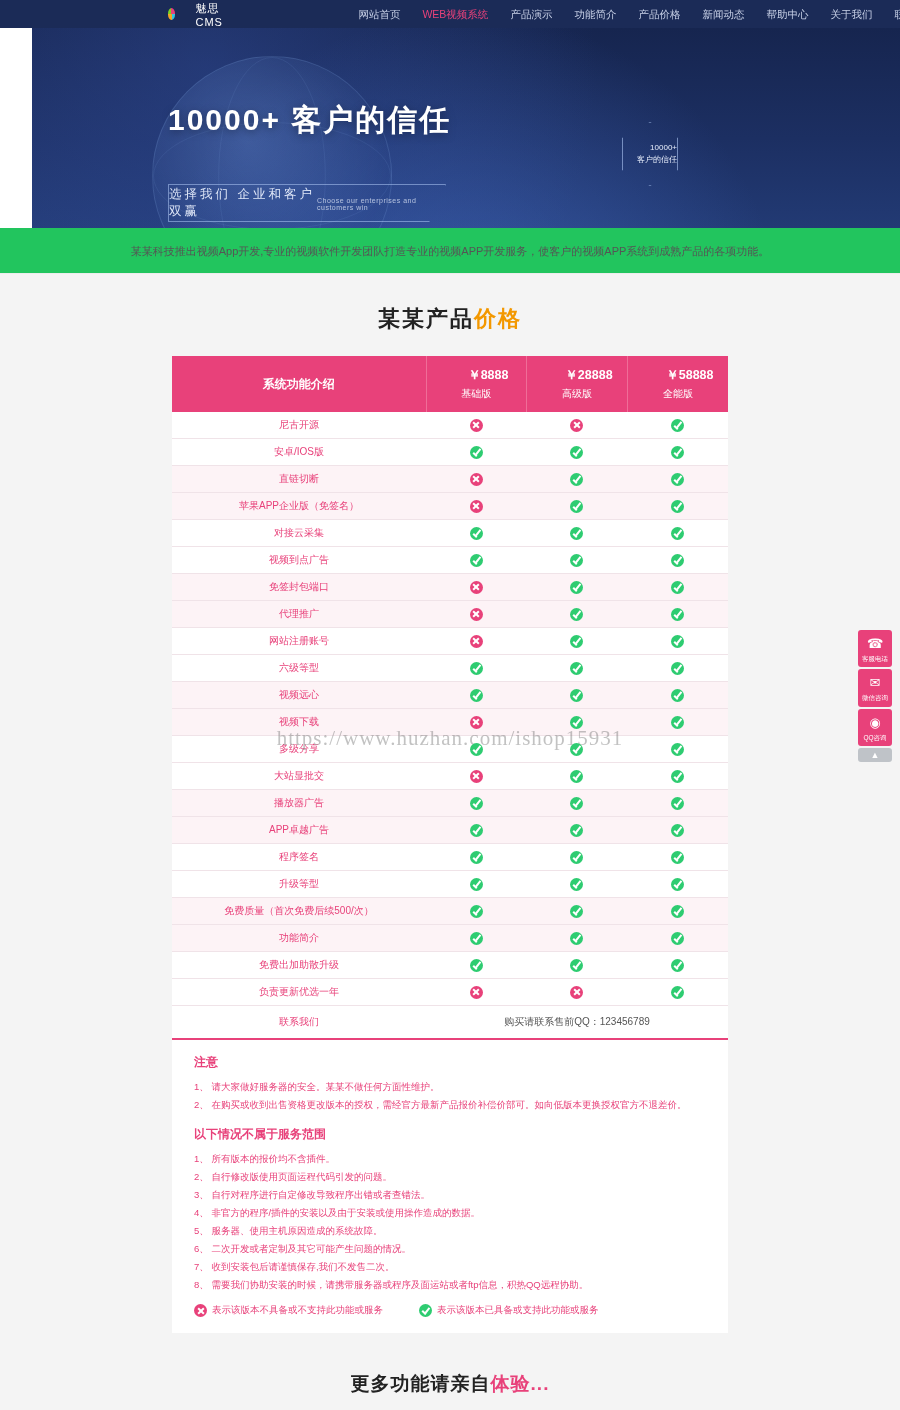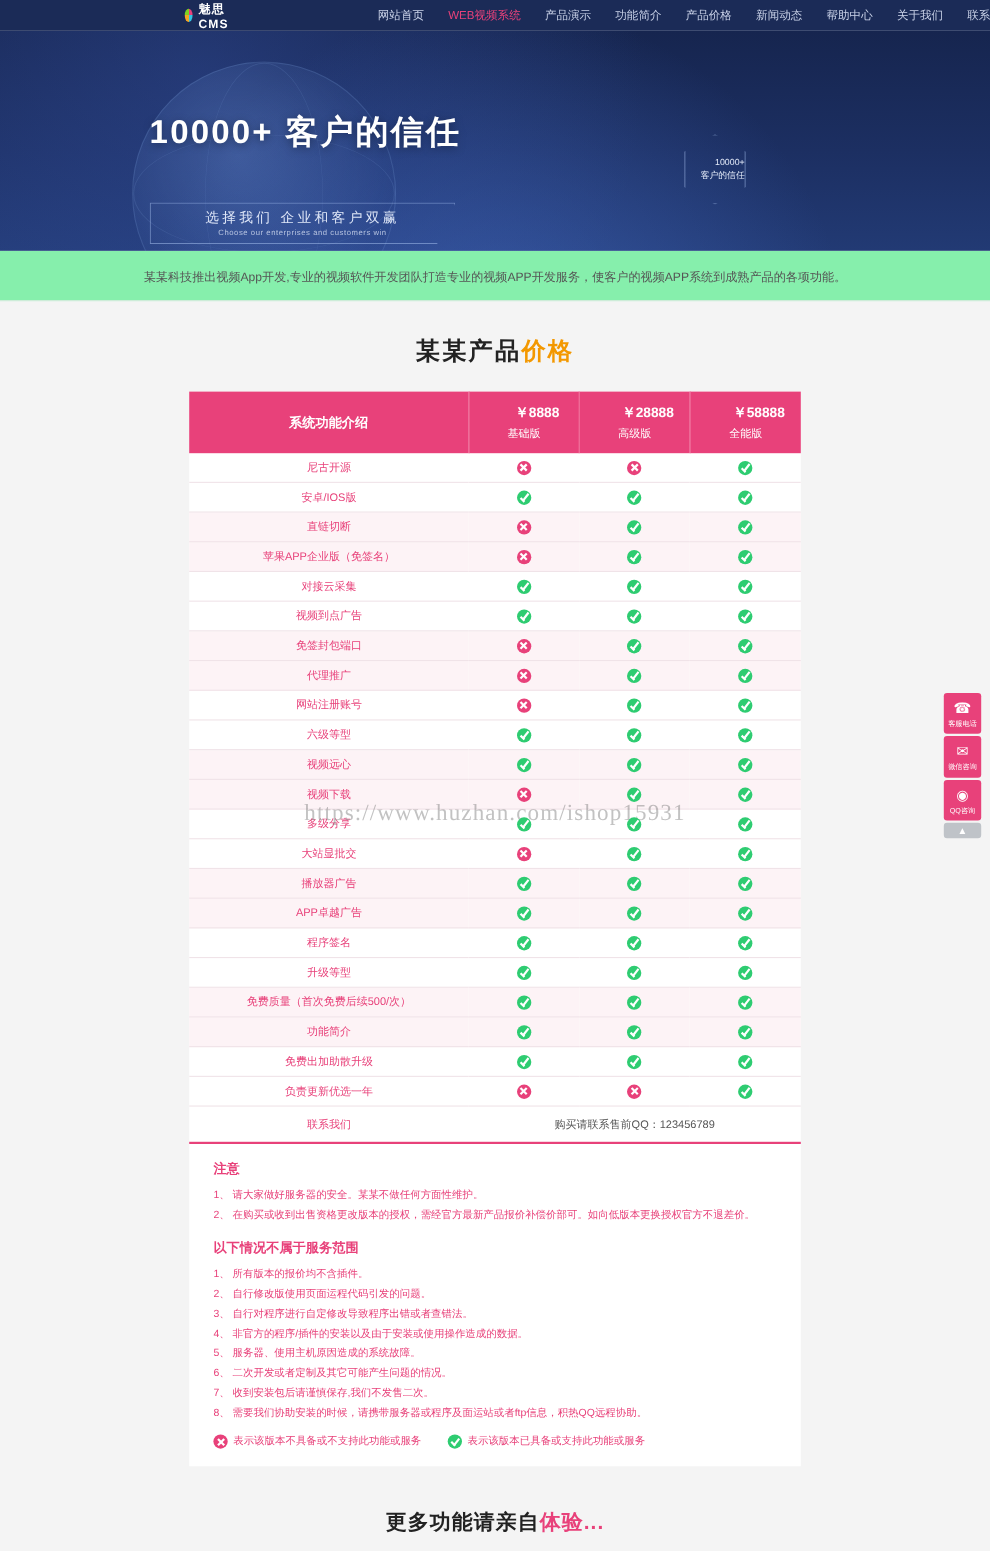--- a/index.html
+++ b/index.html
@@ -19,25 +19,25 @@
     background: #1b2b57;
     display: flex;
     align-items: center;
     padding: 0 0 0 0;
     position: relative;
     z-index: 20;
   }
   .brand {
     display: flex;
     align-items: center;
-    gap: 5px;
+    gap: 20px;
     margin-left: 168px;
     color: #fff;
     font-size: 11px;
-    font-weight: bold;
+    font-weight: normal;
     letter-spacing: 1px;
   }
   .brand-dot {
     width: 12px; height: 12px; border-radius: 50%;
     background: conic-gradient(#e8417a 0 25%, #33c4e0 25% 50%, #f5a623 50% 75%, #7ed321 75% 100%);
     display: inline-block;
   }
   .nav-links {
     display: flex;
     gap: 0;
@@ -55,20 +55,21 @@
 
   
   .hero {
     height: 200px;
     background:
       radial-gradient(circle at 50% 150%, rgba(70,110,200,0.55) 0%, rgba(20,35,80,0) 60%),
       radial-gradient(circle at 20% 20%, rgba(60,90,180,0.35) 0%, rgba(20,35,80,0) 55%),
       linear-gradient(180deg, #16254f 0%, #1c2f62 55%, #223a74 100%);
     position: relative;
     overflow: hidden;
+    margin-left: 32px;
   }
   .hero-globe {
     position: absolute;
     left: 120px; top: 28px;
     width: 240px; height: 240px;
     border-radius: 50%;
     background: radial-gradient(circle at 40% 35%, rgba(120,160,230,0.30), rgba(30,50,110,0.05) 70%);
     border: 1px solid rgba(140,175,235,0.18);
   }
   .hero-globe::before, .hero-globe::after {
@@ -88,42 +89,42 @@
     letter-spacing: 2px;
     text-shadow: 0 2px 8px rgba(0,0,0,0.35);
   }
   .hero-ribbon {
     position: absolute;
     left: 136px; top: 156px;
     width: 278px; height: 38px;
     border: 1px solid rgba(175,200,245,0.55);
     color: #dfe7f8;
     display: flex;
-    flex-direction: column;
+    flex-direction: row;
     align-items: center;
     justify-content: center;
     clip-path: polygon(0 0, 100% 0, 94% 100%, 0 100%);
   }
   .hero-ribbon .r1 { font-size: 12.5px; letter-spacing: 3px; }
   .hero-ribbon .r2 { font-size: 7px; letter-spacing: 0.5px; opacity: .75; margin-top: 2px; }
   .hero-hex {
     position: absolute;
     right: 222px; top: 94px;
     width: 56px; height: 64px;
     border: 1px solid rgba(175,200,245,0.6);
     clip-path: polygon(50% 0, 100% 25%, 100% 75%, 50% 100%, 0 75%, 0 25%);
     display: flex; flex-direction: column;
     align-items: flex-end; justify-content: center;
     color: #e6edfb; font-size: 8px; line-height: 1.5;
     text-align: center;
   }
 
   
   .intro {
-    background: #86efac;
+    background: #22c55e;
     padding: 16px 0 14px;
     text-align: center;
     font-size: 11px;
     color: #555;
     border-bottom: 1px solid #ececec;
   }
 
   
   .page {
     background: #f4f4f4;
@@ -222,21 +223,21 @@
   }
   .notes p {
     font-size: 9.5px;
     color: #e8417a;
     line-height: 1.9;
   }
   .notes h4.second { margin-top: 12px; }
   .legend {
     margin-top: 10px;
     display: flex;
-    gap: 24px;
+    gap: 36px;
     font-size: 9.5px;
     color: #e8417a;
     align-items: center;
   }
   .legend span.txt { margin-left: 5px; }
   .legend-item { display: flex; align-items: center; }
 
   
   .watermark {
     position: absolute;

